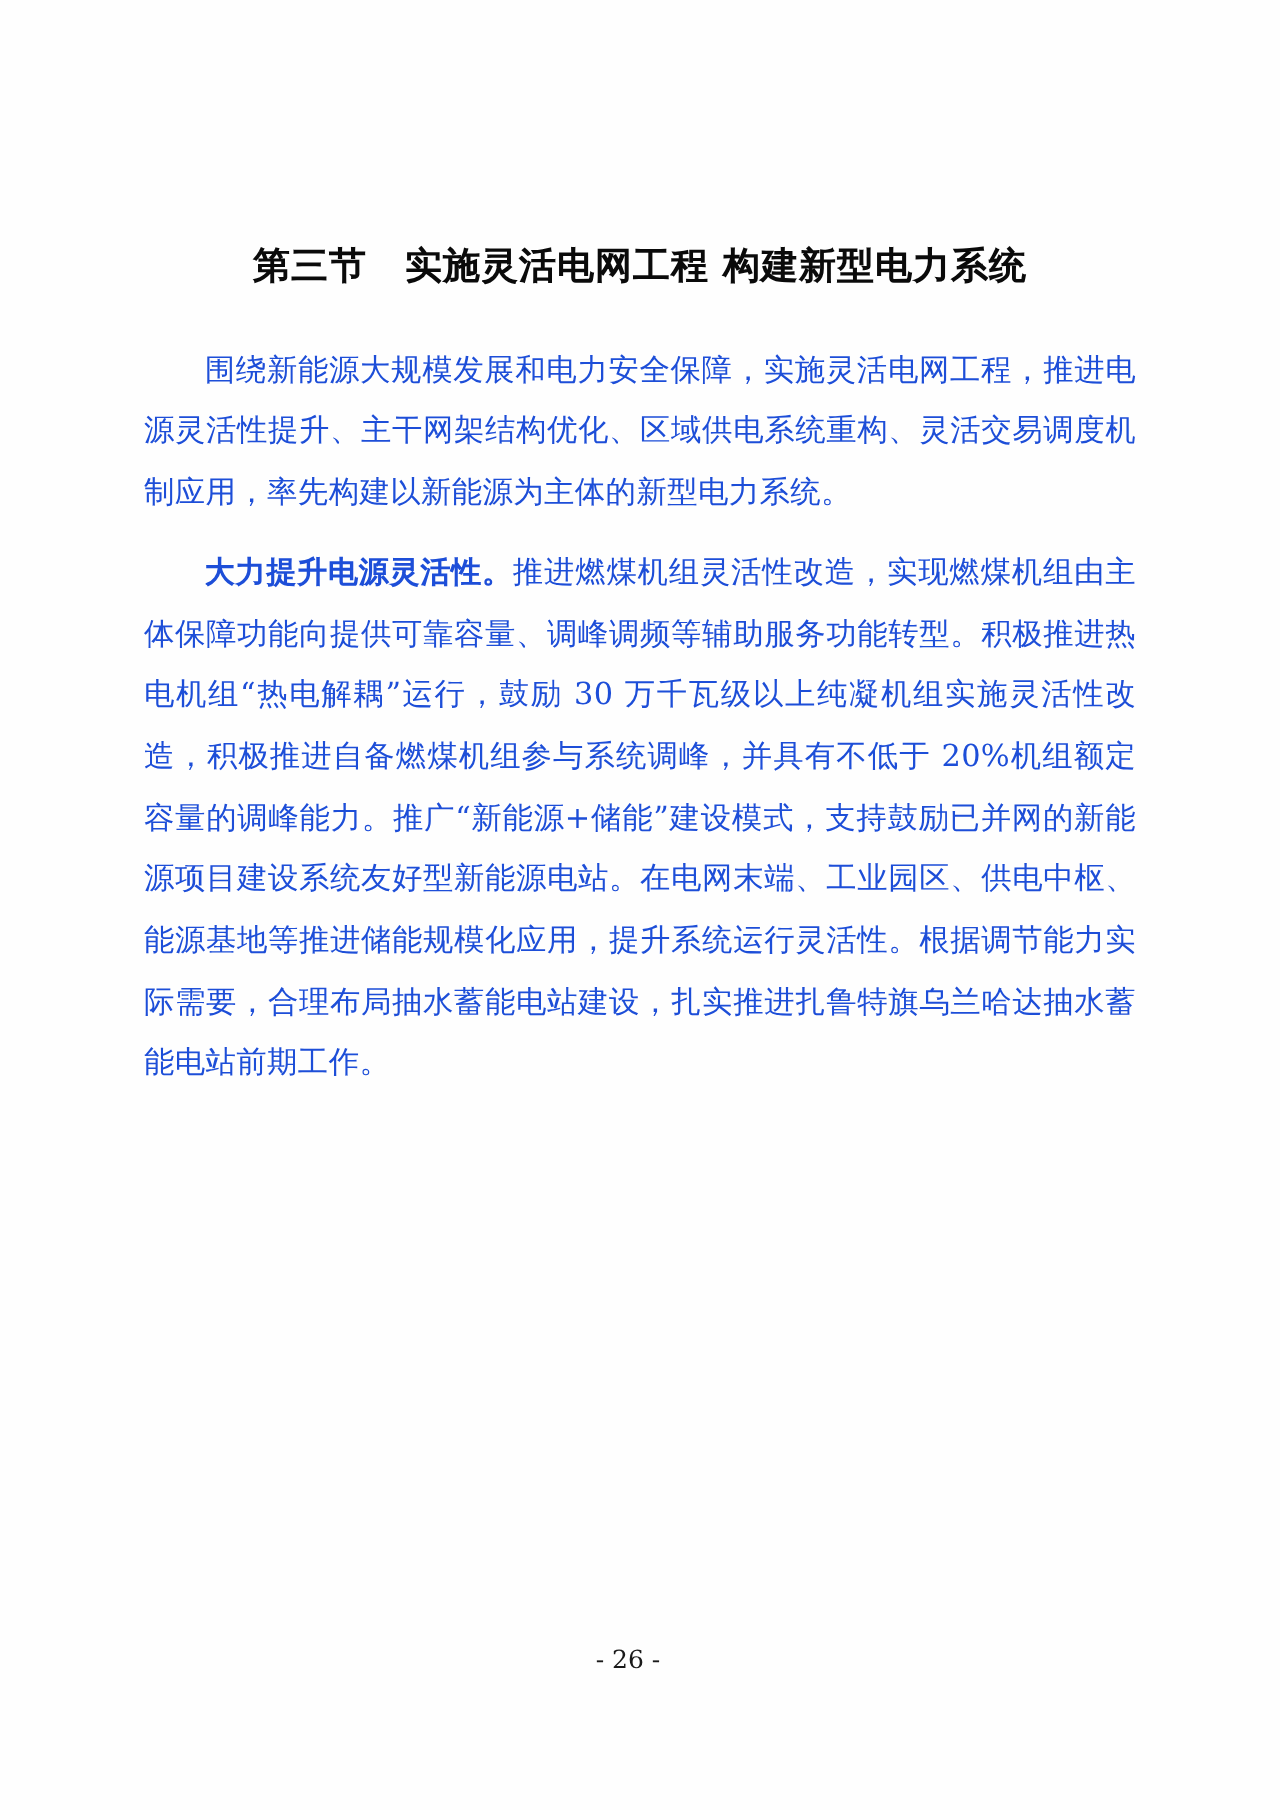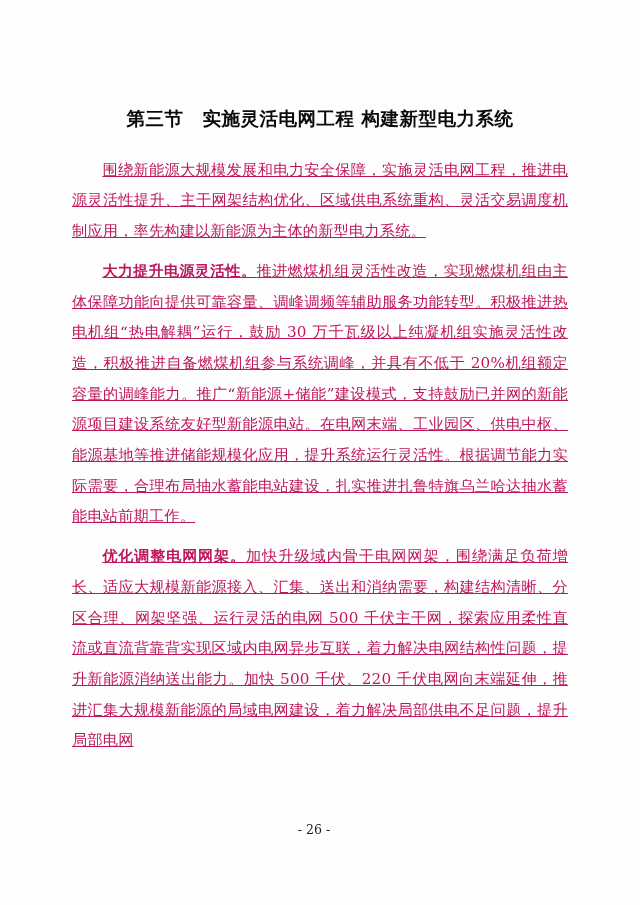--- a/index.html
+++ b/index.html
@@ -18,43 +18,42 @@
     position: relative;
     width: 640px;
     height: 905px;
     box-sizing: border-box;
     padding: 0;
     background: #fefefe;
   }
   .content {
     position: absolute;
     left: 72px;
-    top: 105px;
+    top: 120px;
     width: 496px;
   }
   .doc-title {
     text-align: center;
     font-family: "DejaVu Serif", serif;
     font-weight: bold;
     font-size: 18.5px;
     letter-spacing: 0.5px;
     margin: 0 0 22px 0;
     line-height: 1.5;
     color: #0a0a0a;
   }
   .para {
     font-size: 15.2px;
     line-height: 2.02;
     text-align: justify;
     text-justify: inter-ideograph;
     margin: 0 0 9px 0;
     text-indent: 2em;
-    color: #be185d;
+    color: #1d4ed8;
     letter-spacing: 0.2px;
-    text-decoration: underline;
   }
   .para .lead {
     font-weight: bold;
     font-family: "DejaVu Sans", sans-serif;
     font-size: 15px;
   }
   .footer {
     position: absolute;
     left: 0;
     right: 12px;
@@ -70,18 +69,17 @@
 
 <div class="page">
   <div class="content">
 
     <h1 class="doc-title">第三节　实施灵活电网工程 构建新型电力系统</h1>
 
     <p class="para"><span>围绕新能源大规模发展和电力安全保障，实施灵活电网工程，推进电源灵活性提升、主干网架结构优化、区域供电系统重构、灵活交易调度机制应用，率先构建以新能源为主体的新型电力系统。</span></p>
 
     <p class="para"><span class="lead">大力提升电源灵活性。</span><span>推进燃煤机组灵活性改造，实现燃煤机组由主体保障功能向提供可靠容量、调峰调频等辅助服务功能转型。积极推进热电机组“热电解耦”运行，鼓励 30 万千瓦级以上纯凝机组实施灵活性改造，积极推进自备燃煤机组参与系统调峰，并具有不低于 20%机组额定容量的调峰能力。推广“新能源+储能”建设模式，支持鼓励已并网的新能源项目建设系统友好型新能源电站。在电网末端、工业园区、供电中枢、能源基地等推进储能规模化应用，提升系统运行灵活性。根据调节能力实际需要，合理布局抽水蓄能电站建设，扎实推进扎鲁特旗乌兰哈达抽水蓄能电站前期工作。</span></p>
 
-    <p class="para"><span class="lead">优化调整电网网架。</span><span>加快升级域内骨干电网网架，围绕满足负荷增长、适应大规模新能源接入、汇集、送出和消纳需要，构建结构清晰、分区合理、网架坚强、运行灵活的电网 500 千伏主干网，探索应用柔性直流或直流背靠背实现区域内电网异步互联，着力解决电网结构性问题，提升新能源消纳送出能力。加快 500 千伏、220 千伏电网向末端延伸，推进汇集大规模新能源的局域电网建设，着力解决局部供电不足问题，提升局部电网</span></p>
 
   </div>
 
   <div class="footer">- 26 -</div>
 </div>
 
 </body></html>

